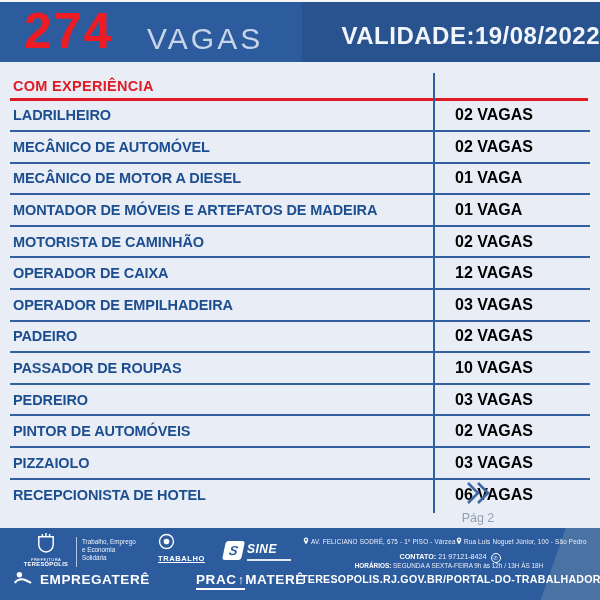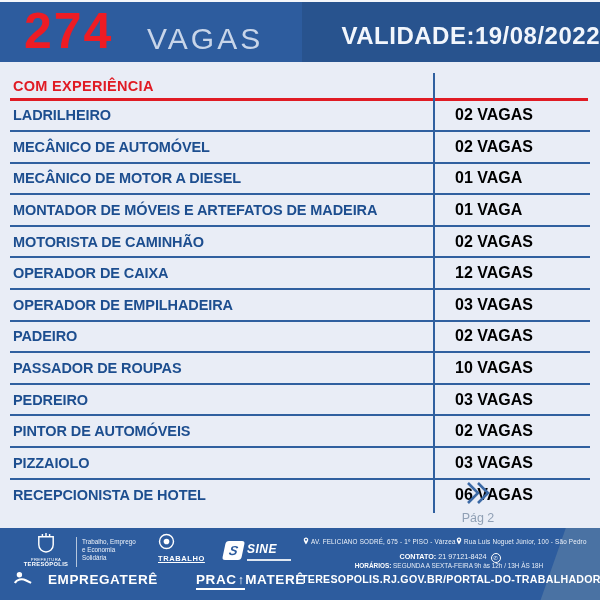--- a/index.html
+++ b/index.html
@@ -45,21 +45,21 @@
   .secy{position:absolute;left:82px;top:10px;font-size:6.3px;line-height:8px;color:#eef3fa;}
   .trab{position:absolute;left:158px;top:5px;width:48px;text-align:left;line-height:1;text-decoration:underline;}
   .trab-label{font-size:7.5px;font-weight:bold;letter-spacing:.6px;margin-top:2px;}
   .sine{position:absolute;left:224px;top:13px;display:flex;align-items:flex-start;}
   .sine-mark{display:inline-block;width:19px;height:19px;background:#fff;transform:skewX(-12deg);
     border-radius:3px;text-align:center;line-height:19px;font-size:13px;font-weight:bold;
     font-style:italic;color:#2d5c9e;}
   .sine-right{margin-left:4px;display:flex;flex-direction:column;}
   .sine-text{font-size:12px;line-height:16px;font-weight:bold;font-style:italic;letter-spacing:.5px;}
   .sine-sub{width:44px;height:2px;background:rgba(255,255,255,.85);margin-top:2px;}
-  .empre{position:absolute;left:14px;top:42px;display:flex;align-items:center;gap:16px;}
+  .empre{position:absolute;left:14px;top:42px;display:flex;align-items:center;gap:8px;}
   .empre-text{font-size:13.5px;font-weight:bold;letter-spacing:.6px;}
   .praci{position:absolute;left:196px;top:44px;font-size:13.5px;font-weight:bold;letter-spacing:.6px;}
   .praci .pfx{border-bottom:2px solid #fff;padding-bottom:1px;}
   .praci .arrow{display:inline-block;font-size:12px;border-bottom:2px solid #fff;padding:0 1px 1px;}
   .addr{position:absolute;top:9px;display:flex;align-items:center;gap:2px;
     font-size:6.3px;letter-spacing:.2px;color:#eef3fa;white-space:nowrap;}
   .addr1{left:303px;} .addr2{left:456px;}
   .contact{position:absolute;left:330px;top:24px;width:240px;text-align:center;
     font-size:7.2px;color:#eef3fa;white-space:nowrap;}
   .contact b,.hours b{font-weight:bold;color:#fff;}

